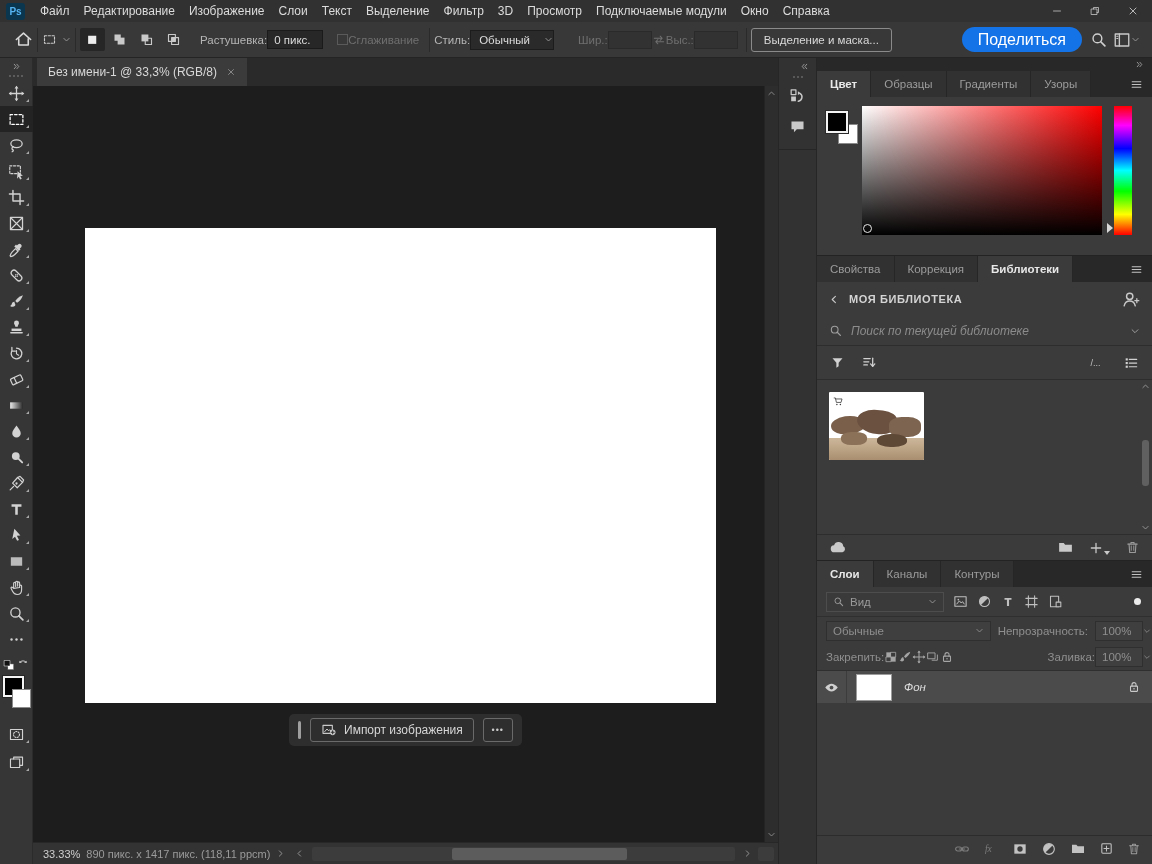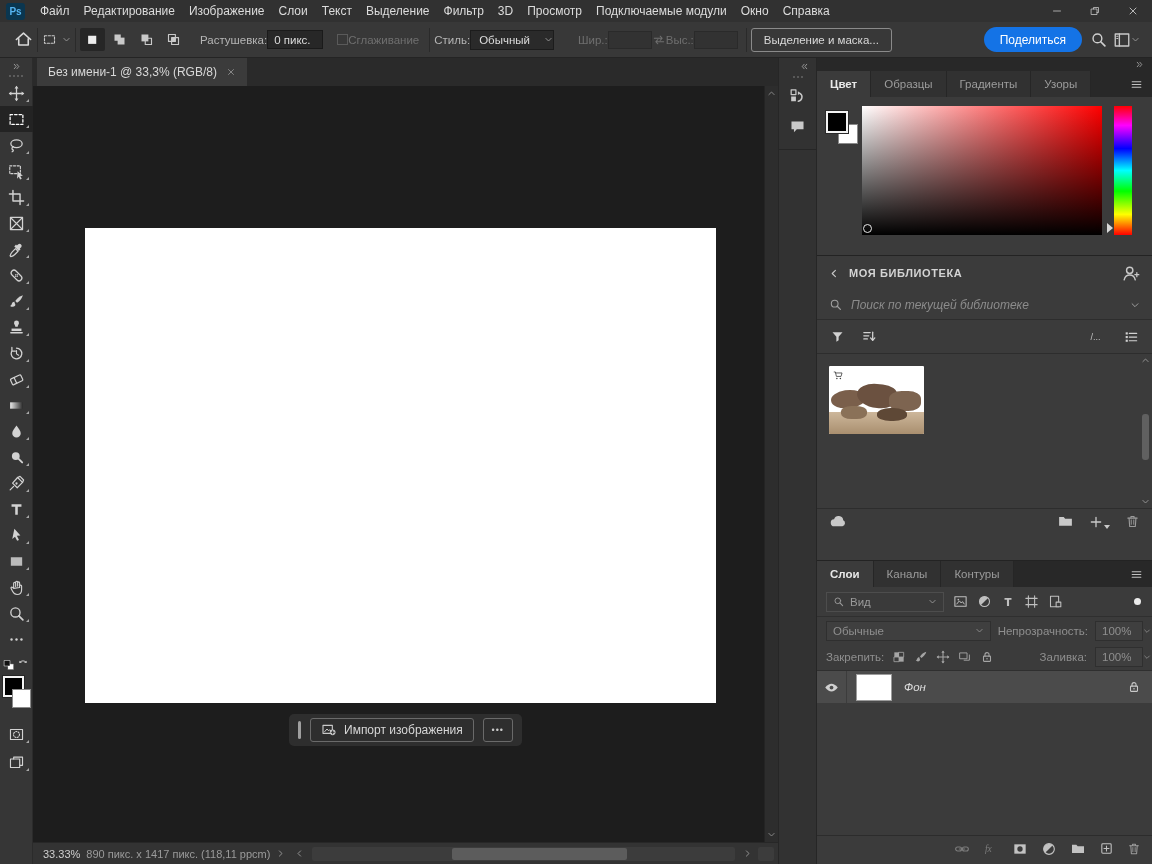--- a/index.html
+++ b/index.html
@@ -39,21 +39,21 @@
   .opt-input.disabled { background:#323232; border-color:#2a2a2a; width:44px; height:18px; }
   .opt-select { height:20px; background:#2a2a2a; border:1px solid #1c1c1c; display:flex;
     align-items:center; gap:14px; padding:0 0 0 8px; color:#dcdcdc; }
   .mode-group { display:flex; gap:2px; }
   .mode-btn { width:25px; height:23px; display:flex; align-items:center; justify-content:center; color:#c9c9c9; border-radius:2px;}
   .mode-btn.active { background:#262626; color:#ededed; }
   .checkbox { width:11px; height:11px; border:1px solid #5a5a5a; background:transparent; flex:none;}
   .mask-btn { height:24px; border:1px solid #8a8a8a; border-radius:3px; padding:0 12px;
     display:flex; align-items:center; color:#d9d9d9; white-space:nowrap;}
   .share-btn { height:25px; border-radius:13px; background:#1473e6; color:#fff;
-    display:flex; align-items:center; padding:0 16px; font-size:12px; white-space:nowrap;}
+    display:flex; align-items:center; padding:0 16px; font-size:16px; white-space:nowrap;}
   .preset-box { display:flex; align-items:center; gap:5px; color:#c9c9c9; }
 
   
   .toolcol { position:absolute; left:0; top:58px; width:33px; height:806px;
     background:#363636; border-right:1px solid #2b2b2b; display:flex; flex-direction:column; align-items:center; z-index:3;}
   .tb-collapse { height:13px; width:100%; display:flex; align-items:center; justify-content:center; color:#b5b5b5; padding-top:3px;}
   .tb-grip { height:9px; display:flex; gap:2px; align-items:center; }
   .tb-grip i { width:2px; height:2px; border-radius:50%; background:#6a6a6a; }
   .tool { position:relative; width:33px; height:26px; display:flex; align-items:center;
     justify-content:center; color:#d2d2d2; }
@@ -177,21 +177,21 @@
   .combo .sp { flex:1; }
   .lay-filter .ficon { color:#c0c0c0; }
   .dot { width:7px; height:7px; border-radius:50%; background:#ececec; margin-left:auto; margin-right:2px;}
   .lay-blend { height:27px; display:flex; align-items:center; gap:7px; padding:0 9px; }
   .dsel { height:20px; background:#3f3f3f; border:1px solid #2f2f2f; display:flex; align-items:center;
     padding:0 6px; color:#8f8f8f; gap:6px; }
   .dsel .sp { flex:1; }
   .blend-sel { width:168px; }
   .val-box { width:48px; }
   .dlabel { color:#8f8f8f; white-space:nowrap; }
-  .lay-lock { height:27px; display:flex; align-items:center; gap:8px; padding:0 9px;
+  .lay-lock { height:27px; display:flex; align-items:center; gap:0; padding:0 9px;
     border-bottom:1px solid #2f2f2f; }
   .lay-lock .licon { color:#a5a5a5; }
   .lay-list { height:164px; background:#3b3b3b; }
   .layer-row { height:32px; background:#4b4b4b; display:flex; align-items:center; }
   .eye-cell { width:30px; height:32px; display:flex; align-items:center; justify-content:center;
     border-right:1px solid #3c3c3c; color:#d0d0d0; }
   .lthumb { width:36px; height:27px; background:#fff; border:1px solid #9c9c9c; margin-left:9px; }
   .lname { margin-left:12px; font-style:italic; font-size:11.5px; color:#dcdcdc; flex:1;}
   .llock { margin-right:11px; color:#c9c9c9; }
   .lay-footer { height:26px; border-top:1px solid #2c2c2c; display:flex; align-items:center;
@@ -713,20 +713,32 @@
         <div class="svbox" data-name="saturation-value-field">
           <div class="svcursor" data-name="color-cursor"></div>
         </div>
         <div class="huebar" data-name="hue-slider">
           <div class="huemark" data-name="hue-slider-marker"></div>
         </div>
       </div>
     </div>
 
     <div class="pgroup g-lib" data-name="libraries-panel-group">
+      <div class="ptabs" data-name="libraries-panel-tabs">
+        <div class="ptab" data-name="tab-properties">Свойства</div>
+        <div class="ptab" data-name="tab-adjustments">Коррекция</div>
+        <div class="ptab active" data-name="tab-libraries">Библиотеки</div>
+        <div class="pmenu" data-name="panel-menu-button">
+            <span class="icon i13" data-name="hamburger-icon">
+              <svg viewBox="0 0 24 24">
+                <path d="M4 7h16M4 12h16M4 17h16" stroke-width="2" fill="none" stroke="currentColor"></path>
+              </svg>
+            </span>
+          </div>
+      </div>
       <div class="lib-header" data-name="library-header">
         <span class="icon i11" style="color:#c9c9c9" data-name="back-chevron-icon">
             <svg viewBox="0 0 24 24">
               <path d="M14 5l-7 7 7 7" stroke-width="2.4" fill="none" stroke="currentColor"></path>
             </svg>
           </span>
         <span class="lib-title" data-name="library-title">МОЯ БИБЛИОТЕКА</span>
         <span class="person icon i19" data-name="invite-person-icon">
             <svg viewBox="0 0 24 24">
               <circle cx="11" cy="8" r="4" stroke-width="1.8" fill="none" stroke="currentColor"></circle>

